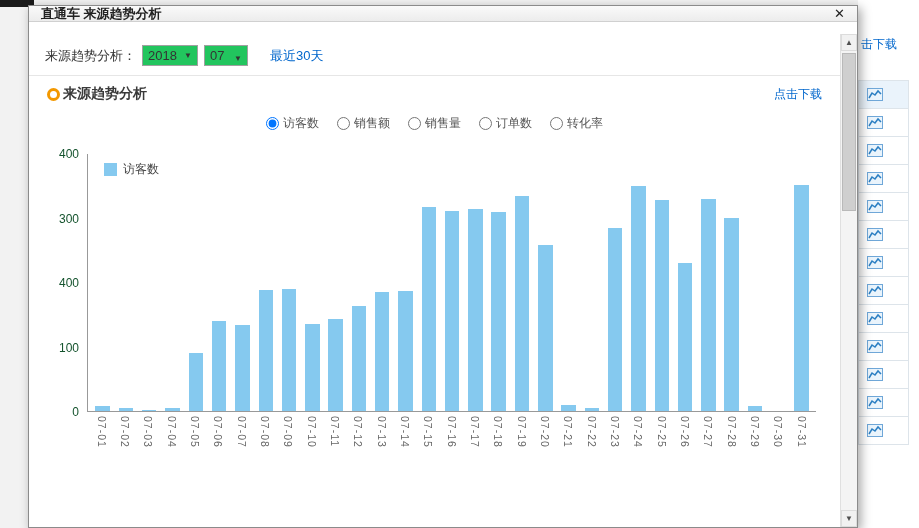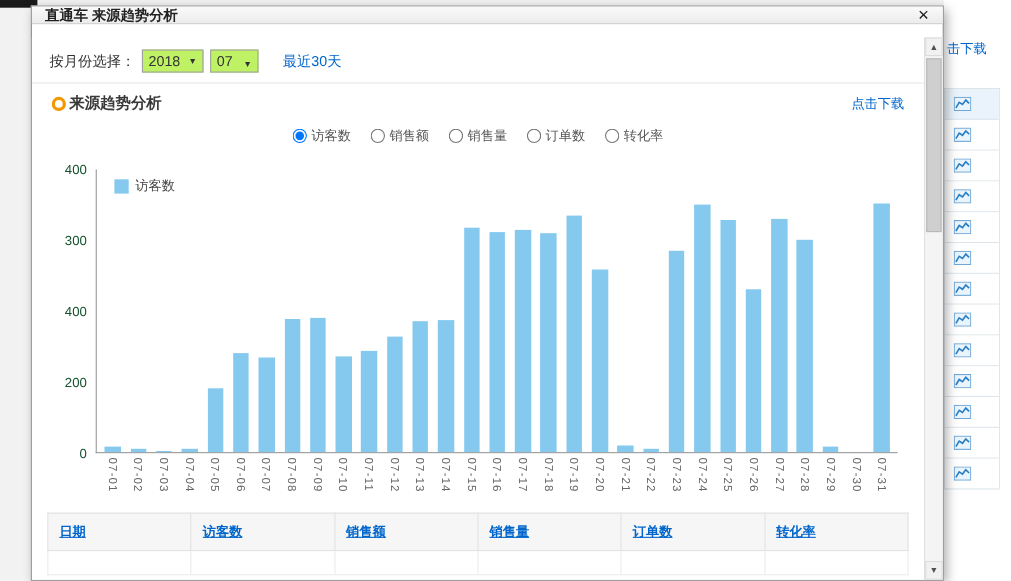--- a/index.html
+++ b/index.html
@@ -37,21 +37,21 @@
   .title { font-weight:bold; font-size:13px; color:#222; }
   .close { margin-left:auto; font-weight:bold; font-size:13px; color:#222; cursor:pointer; }
 
   .modal-body { position:absolute; top:28px; left:0; right:17px; bottom:0; background:#fff; overflow:hidden; }
 
   
   .filter-row { display:flex; align-items:center; padding:11px 16px 9px 16px; border-bottom:1px solid #e6e6e6; }
   .filter-label { font-size:13px; color:#333; }
   .fake-select {
     display:inline-flex; align-items:center; justify-content:space-between;
-    border:1px solid #a0a0a0; background:#bef264; padding:2px 5px;
+    border:1px solid #a0a0a0; background:#22c55e; padding:2px 5px;
     font-size:13px; margin-left:6px; min-width:56px; cursor:default;
   }
   .fake-select.small { min-width:44px;align-items:flex-end; }
   .caret { font-size:8px; color:#333; margin-left:7px; }
   .link { color:#0066cc; font-size:13px; }
   .recent { margin-left:22px; }
 
   
   .section-row { display:flex; align-items:center; padding:9px 18px 6px 18px; }
   .orange-dot { width:13px; height:13px; border:3px solid #f39800; border-radius:50%; background:#fff; flex:0 0 auto; }
@@ -210,21 +210,21 @@
 
 <div class="modal">
   <div class="titlebar">
     <span class="title">直通车 来源趋势分析</span>
     <span class="close">✕</span>
   </div>
 
   <div class="modal-body">
 
     <div class="filter-row">
-      <span class="filter-label">按月份选择：</span>
+      <span class="filter-label">来源趋势分析：</span>
       <span class="fake-select">
         <span>2018</span>
         <span class="caret">▼</span>
       </span>
       <span class="fake-select small">
         <span>07</span>
         <span class="caret">▼</span>
       </span>
       <a class="link recent">最近30天</a>
     </div>
@@ -256,21 +256,21 @@
           <input type="radio" name="metric" style="">
           <span>转化率</span>
         </label>
       </div>
 
     <div class="chart">
       <div class="y-axis">
           <div class="y-tick" style="top: 0%;">400</div>
           <div class="y-tick" style="top: 25%;">300</div>
           <div class="y-tick" style="top: 50%;">400</div>
-          <div class="y-tick" style="top: 75%;">200</div>
+          <div class="y-tick" style="top: 75%;">100</div>
           <div class="y-tick" style="top: 100%;">0</div>
         </div>
       <div class="plot">
         <div class="legend">
           <span class="legend-swatch" style="background: rgb(133, 201, 239);"></span>
           <span>访客数</span>
         </div>
         <div class="bars">
             <div class="bar-slot">
               <div class="bar" title="07-01: 8" style="height: 2%; background: rgb(133, 201, 239);"></div>
@@ -396,42 +396,20 @@
           <div class="x-label"><span class="x-label-text">07-25</span></div>
           <div class="x-label"><span class="x-label-text">07-26</span></div>
           <div class="x-label"><span class="x-label-text">07-27</span></div>
           <div class="x-label"><span class="x-label-text">07-28</span></div>
           <div class="x-label"><span class="x-label-text">07-29</span></div>
           <div class="x-label"><span class="x-label-text">07-30</span></div>
           <div class="x-label"><span class="x-label-text">07-31</span></div>
         </div>
     </div>
 
-    <table class="data-table">
-      <thead>
-          <tr>
-            <th><a>日期</a></th>
-            <th><a>访客数</a></th>
-            <th><a>销售额</a></th>
-            <th><a>销售量</a></th>
-            <th><a>订单数</a></th>
-            <th><a>转化率</a></th>
-          </tr>
-        </thead>
-      <tbody>
-          <tr>
-            <td></td>
-            <td></td>
-            <td></td>
-            <td></td>
-            <td></td>
-            <td></td>
-          </tr>
-        </tbody>
-    </table>
 
   </div>
 
   <div class="scrollbar">
     <div class="sb-btn up">▲</div>
     <div class="sb-thumb"></div>
     <div class="sb-btn down">▼</div>
   </div>
 </div>
 

